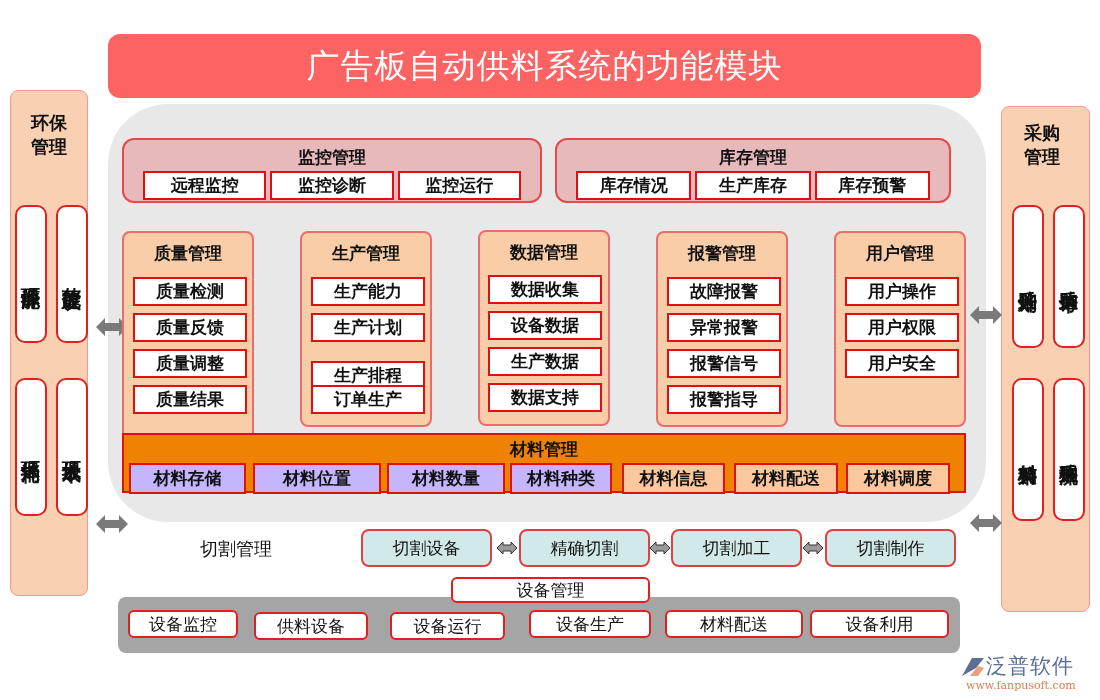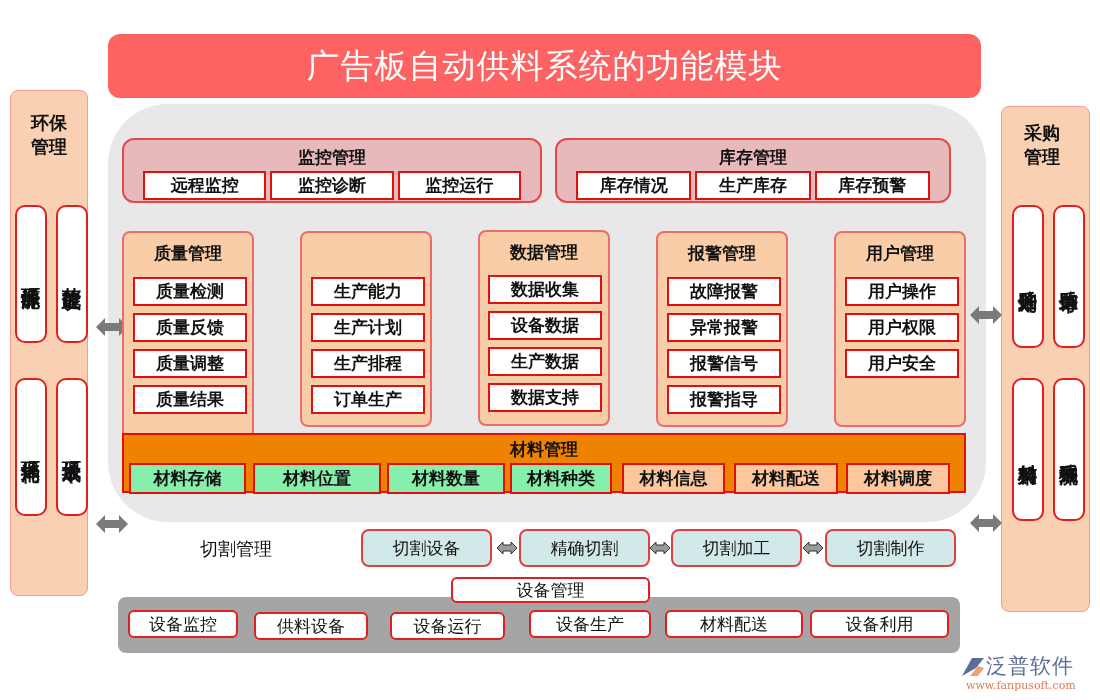--- a/index.html
+++ b/index.html
@@ -20,21 +20,21 @@
   .row-items { display: flex; gap: 4px; padding: 0 19px; margin-top: 3px; }
   .item { background: #fff; border: 2px solid #e01010; font-size: 17px; font-weight: bold; text-align: center;
           line-height: 25px; height: 29px; }
   .mod { background: #f8cda8; border: 2px solid #ee6b6b; border-radius: 8px; }
   .mod .mtitle { text-align: center; font-size: 17px; font-weight: bold; margin-top: 9px; height: 26px; }
   .mod .item { position: absolute; width: 114px; }
   .material { left: 122px; top: 433px; width: 844px; height: 60px; background: #ef8200; border: 2px solid #e01010; }
   .material .mtitle { position: absolute; left: 0; width: 100%; top: 3px; text-align: center; font-size: 17px; font-weight: bold; }
   .mat-item { position: absolute; top: 28px; height: 31px; border: 2px solid #e01010; font-size: 17px; font-weight: bold;
               text-align: center; line-height: 27px; }
-  .mat-grey { background: #86efac; }
+  .mat-grey { background: #c4b5fd; }
   .mat-peach { background: #fcc79c; }
   .cut-item { position: absolute; top: 529px; height: 38px; background: #d2e9e9; border: 2px solid #e04040; border-radius: 8px;
               font-size: 17px; text-align: center; line-height: 34px; font-family: "DejaVu Sans", "Liberation Sans", sans-serif; }
   .equip-panel { left: 118px; top: 597px; width: 842px; height: 56px; background: #a5a5a5; border-radius: 8px; }
   .equip-item { position: absolute; height: 28px; background: #fff; border: 2px solid #e02020; border-radius: 6px;
                 font-size: 17px; text-align: center; line-height: 24px; font-family: "DejaVu Sans", "Liberation Sans", sans-serif; }
   .small-arrow { position: absolute; width: 22px; height: 16px; }
   .logo { right: 10px; top: 652px; width: 130px; height: 40px; }
 </style>
 </head>
@@ -93,23 +93,24 @@
 
 <div class="abs mod" style="left:122px;top:231px;width:132px;height:248px;">
   <div class="mtitle">质量管理</div>
   <div class="item" style="left:9px;top:44px;">质量检测</div>
   <div class="item" style="left:9px;top:80px;">质量反馈</div>
   <div class="item" style="left:9px;top:116px;">质量调整</div>
   <div class="item" style="left:9px;top:152px;">质量结果</div>
 </div>
 
 <div class="abs mod" style="left:300px;top:231px;width:132px;height:196px;">
+  <div class="mtitle">生产管理</div>
   <div class="item" style="left:9px;top:44px;">生产能力</div>
   <div class="item" style="left:9px;top:80px;">生产计划</div>
-  <div class="item" style="left:9px;top:116px;">生产排程</div>
+  <div class="item" style="left:9px;top:128px;">生产排程</div>
   <div class="item" style="left:9px;top:152px;">订单生产</div>
 </div>
 
 <div class="abs mod" style="left:478px;top:230px;width:132px;height:196px;">
   <div class="mtitle">数据管理</div>
   <div class="item" style="left:8px;top:43px;">数据收集</div>
   <div class="item" style="left:8px;top:79px;">设备数据</div>
   <div class="item" style="left:8px;top:115px;">生产数据</div>
   <div class="item" style="left:8px;top:151px;">数据支持</div>
 </div>

